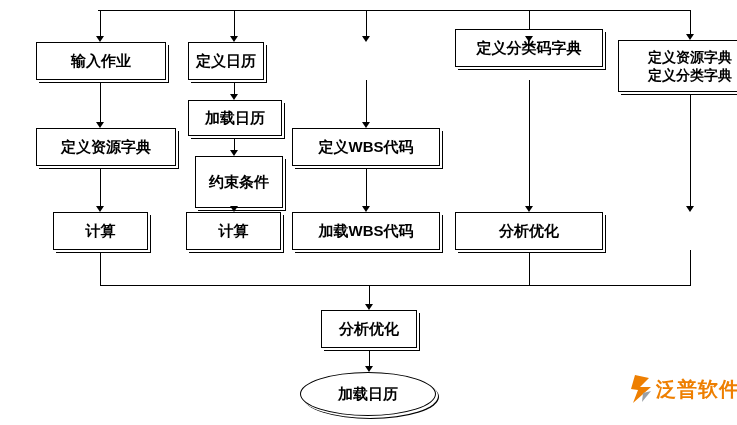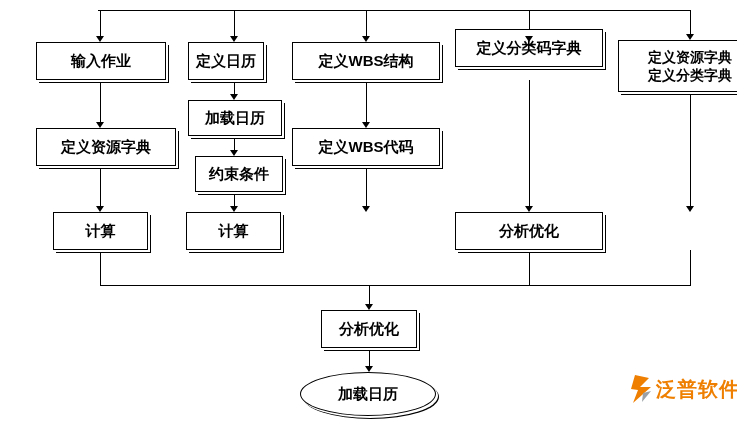--- a/index.html
+++ b/index.html
@@ -78,49 +78,49 @@
   <div class="arr" style="left:337px;top:304px"></div>
   <div class="vl" style="left:341px;top:348px;height:18px"></div>
   <div class="arr" style="left:337px;top:366px"></div>
 
   <div class="node" style="left:8px;top:42px;width:130px;height:38px">
     <span>输入作业</span>
   </div>
   <div class="node" style="left:160px;top:42px;width:76px;height:38px">
     <span>定义日历</span>
   </div>
-  <div class="node" style="left:264px;top:42px;width:148px;height:38px">
-    <span>定义WBS结构</span>
-  </div>
   <div class="node" style="left:427px;top:29px;width:148px;height:38px">
     <span>定义分类码字典</span>
   </div>
   <div class="node" style="left:590px;top:40px;width:144px;height:52px;font-size:14px;line-height:1.3">
     <span>定义资源字典</span>
     <span>定义分类字典</span>
   </div>
 
   <div class="node" style="left:8px;top:128px;width:140px;height:38px">
     <span>定义资源字典</span>
   </div>
   <div class="node" style="left:160px;top:100px;width:94px;height:36px">
     <span>加载日历</span>
   </div>
   <div class="node" style="left:264px;top:128px;width:148px;height:38px">
     <span>定义WBS代码</span>
   </div>
-  <div class="node" style="left:167px;top:156px;width:88px;height:36px">
+  <div class="node" style="left:167px;top:156px;width:88px;height:52px">
     <span>约束条件</span>
   </div>
 
   <div class="node" style="left:25px;top:212px;width:95px;height:38px">
     <span>计算</span>
   </div>
   <div class="node" style="left:158px;top:212px;width:95px;height:38px">
     <span>计算</span>
+  </div>
+  <div class="node" style="left:264px;top:212px;width:148px;height:38px">
+    <span>加载WBS代码</span>
   </div>
   <div class="node" style="left:427px;top:212px;width:148px;height:38px">
     <span>分析优化</span>
   </div>
 
   <div class="node" style="left:293px;top:310px;width:96px;height:38px">
     <span>分析优化</span>
   </div>
   <div class="node ellipse" style="left:272px;top:372px;width:136px;height:44px">
     <span>加载日历</span>

